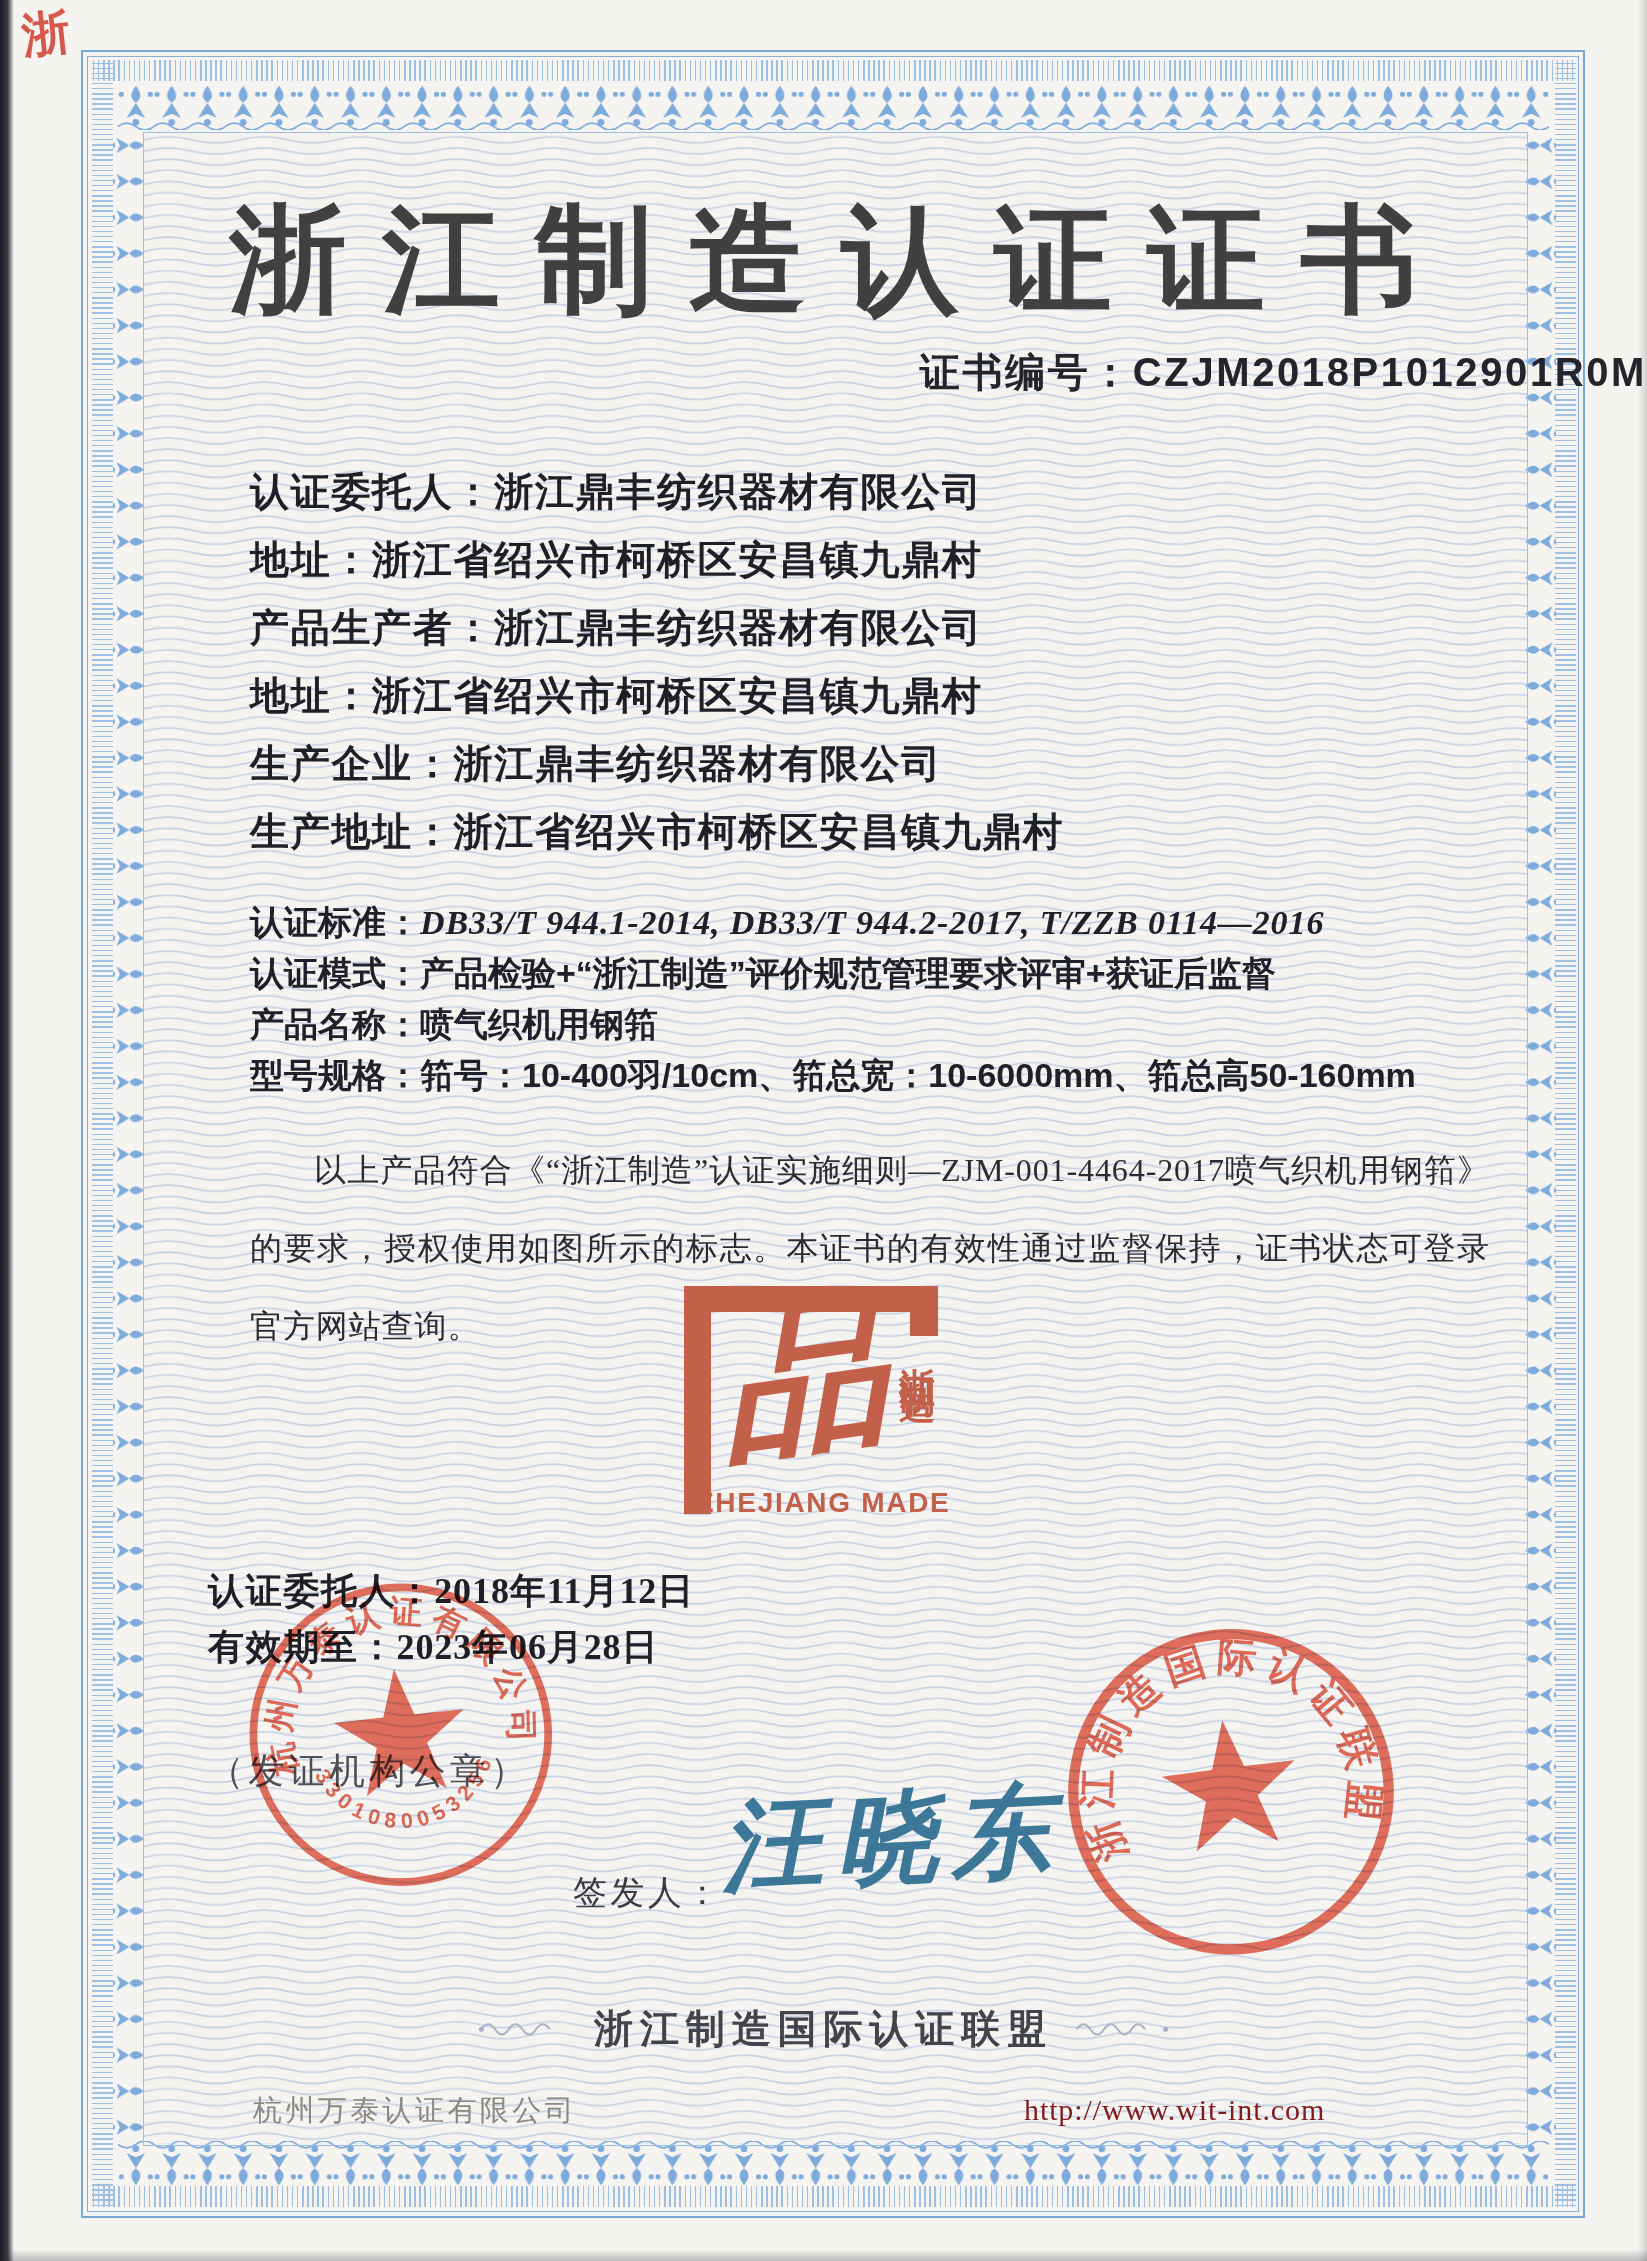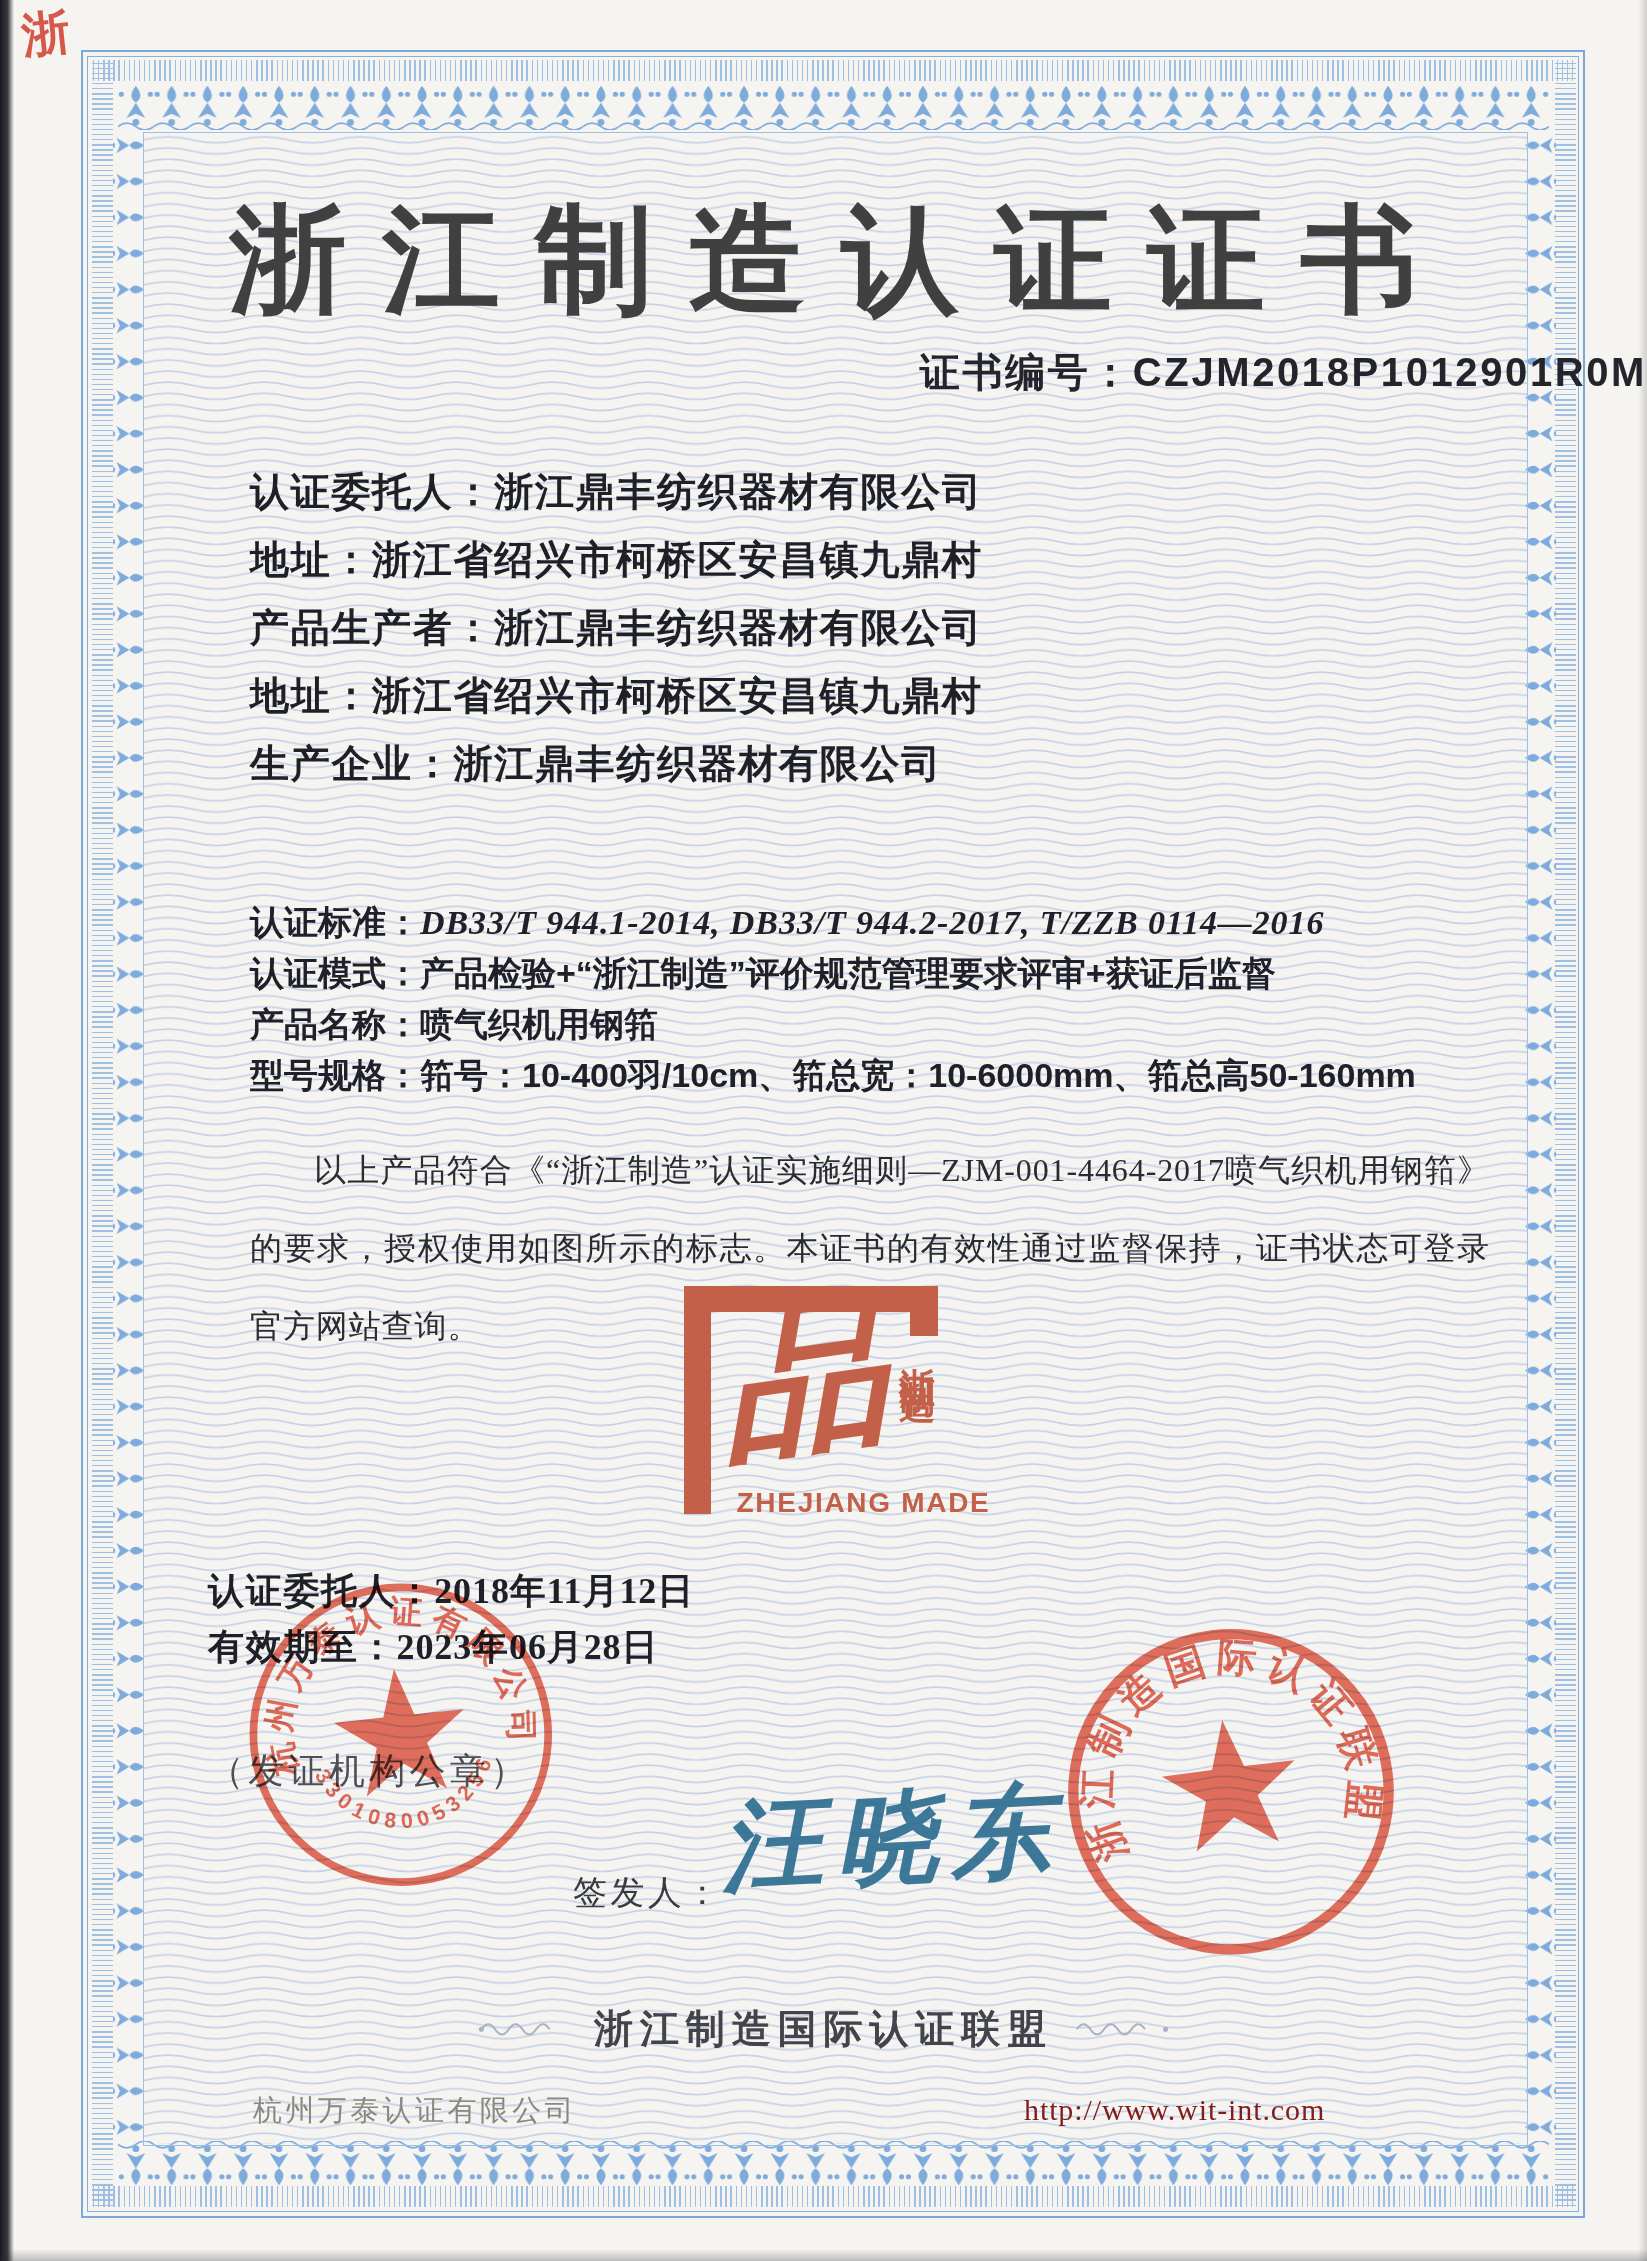--- a/index.html
+++ b/index.html
@@ -52,21 +52,21 @@
   .logo .bar{position:absolute;background:#c2604a;}
   .logo .topbar{left:6px;top:2.6px;width:254px;height:26.6px;}
   .logo .rightstub{left:232px;top:2.6px;width:28px;height:50px;}
   .logo .leftbar{left:6px;top:2.6px;width:26.6px;height:228px;}
   .logo .glyph{position:absolute;left:45px;top:1.7px;font-size:165px;line-height:1.1;color:#c2604a;
     font-family:"DejaVu Serif",serif;font-weight:700;font-style:italic;
     transform:rotate(-8deg) skewX(-4deg);}
   .logo .side{position:absolute;left:214px;top:55px;writing-mode:vertical-rl;font-size:36px;
     font-weight:700;letter-spacing:6.9px;color:#c2604a;}
   .logo .caption{position:absolute;left:17px;top:204px;width:257px;text-align:center;
-    font-size:28px;font-weight:700;letter-spacing:1.7px;color:#c2604a;margin-left:40px;}
+    font-size:28px;font-weight:700;letter-spacing:1.7px;color:#c2604a;}
   
   .dates{position:absolute;left:208px;top:1563px;z-index:2;}
   .dates div{height:56px;line-height:56px;font-size:36px;color:#1f1f27;}
   .dates .lb{font-weight:700;letter-spacing:1.7px;}
   .dates .vl{font-family:"Liberation Serif",serif;font-weight:700;letter-spacing:0.9px;}
   .seal-note{position:absolute;left:208px;top:1747px;z-index:2;font-family:"Liberation Serif",serif;
     font-size:36px;letter-spacing:4.3px;color:#4e4e56;}
   .issuer-label{position:absolute;left:573px;top:1870px;z-index:2;font-size:34px;
     letter-spacing:3.4px;color:#3a3a43;font-weight:500;}
   .signature{position:absolute;left:721px;top:1772px;z-index:6;font-family:"DejaVu Serif",serif;
@@ -166,20 +166,21 @@
   <div class="title">浙江制造认证证书</div>
 
   <div class="certno"><span>证书编号：</span><span>CZJM2018P1012901R0M</span></div>
 
   <div class="info">
     <div>认证委托人：浙江鼎丰纺织器材有限公司</div>
     <div>地址：浙江省绍兴市柯桥区安昌镇九鼎村</div>
     <div>产品生产者：浙江鼎丰纺织器材有限公司</div>
     <div>地址：浙江省绍兴市柯桥区安昌镇九鼎村</div>
     <div>生产企业：浙江鼎丰纺织器材有限公司</div>
+    <div>生产地址：浙江省绍兴市柯桥区安昌镇九鼎村</div>
   </div>
 
   <div class="specs">
     <div><span class="lb">认证标准：</span><span class="serif-val">DB33/T 944.1-2014, DB33/T 944.2-2017, T/ZZB 0114—2016</span></div>
     <div><span class="lb">认证模式：</span><span class="sans-val">产品检验+“浙江制造”评价规范管理要求评审+获证后监督</span></div>
     <div><span class="lb">产品名称：</span><span class="sans-val">喷气织机用钢筘</span></div>
     <div><span class="lb">型号规格：</span><span class="sans-val">筘号：10-400羽/10cm、筘总宽：10-6000mm、筘总高50-160mm</span></div>
   </div>
 
   <div class="statement">以上产品符合《“浙江制造”认证实施细则—ZJM-001-4464-2017喷气织机用钢筘》的要求，授权使用如图所示的标志。本证书的有效性通过监督保持，证书状态可登录官方网站查询。</div>

